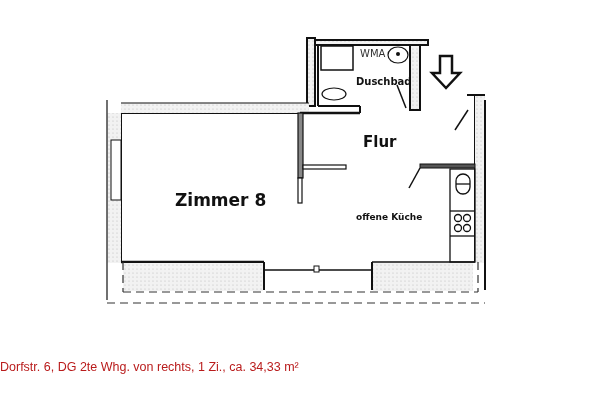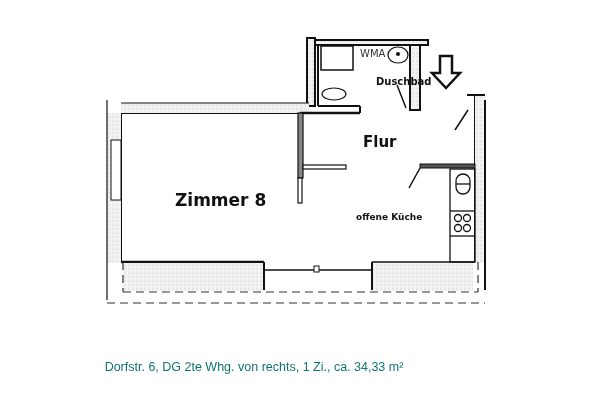--- a/index.html
+++ b/index.html
@@ -1,24 +1,24 @@
 <!DOCTYPE html>
 <html><head>
 <meta charset="utf-8">
 <style>
   html, body { margin:0; padding:0; background:#ffffff; }
   body { width:614px; height:400px; position:relative; overflow:hidden; font-family:"DejaVu Sans", sans-serif; }
   #plan { position:absolute; left:0; top:0; width:614px; height:400px; }
   .lbl { position:absolute; color:#111; font-family:"DejaVu Sans", sans-serif; font-weight:bold; white-space:nowrap; }
   .room-zimmer { left:175px; top:190px; font-size:17px; }
   .room-flur { left:363px; top:133px; font-size:15px; }
-  .room-duschbad { left:356px; top:76px; font-size:10px;margin-left:20px; }
+  .room-duschbad { left:356px; top:76px; font-size:10px; }
   .room-kueche { left:356px; top:212px; font-size:9px; }
   .wma { left:360px; top:48px; font-size:10px; font-weight:normal; color:#333; }
-  .caption { position:absolute; left:0; width:508px; top:360px; text-align:center; font-size:12.5px; color:#0f766e; font-family:"Liberation Sans", sans-serif; }
+  .caption { position:absolute; left:0; width:508px; top:360px; text-align:left; font-size:12.5px; color:#b91c1c; font-family:"Liberation Sans", sans-serif; }
 </style>
 </head>
 <body>
 
 <svg id="plan" viewBox="0 0 614 400" xmlns="http://www.w3.org/2000/svg">
   <defs>
     <pattern id="hatch" width="4" height="4" patternUnits="userSpaceOnUse">
       <rect width="4" height="4" fill="#f2f2f2"></rect>
       <circle cx="1" cy="1" r="0.6" fill="#bbb"></circle>
     </pattern>

